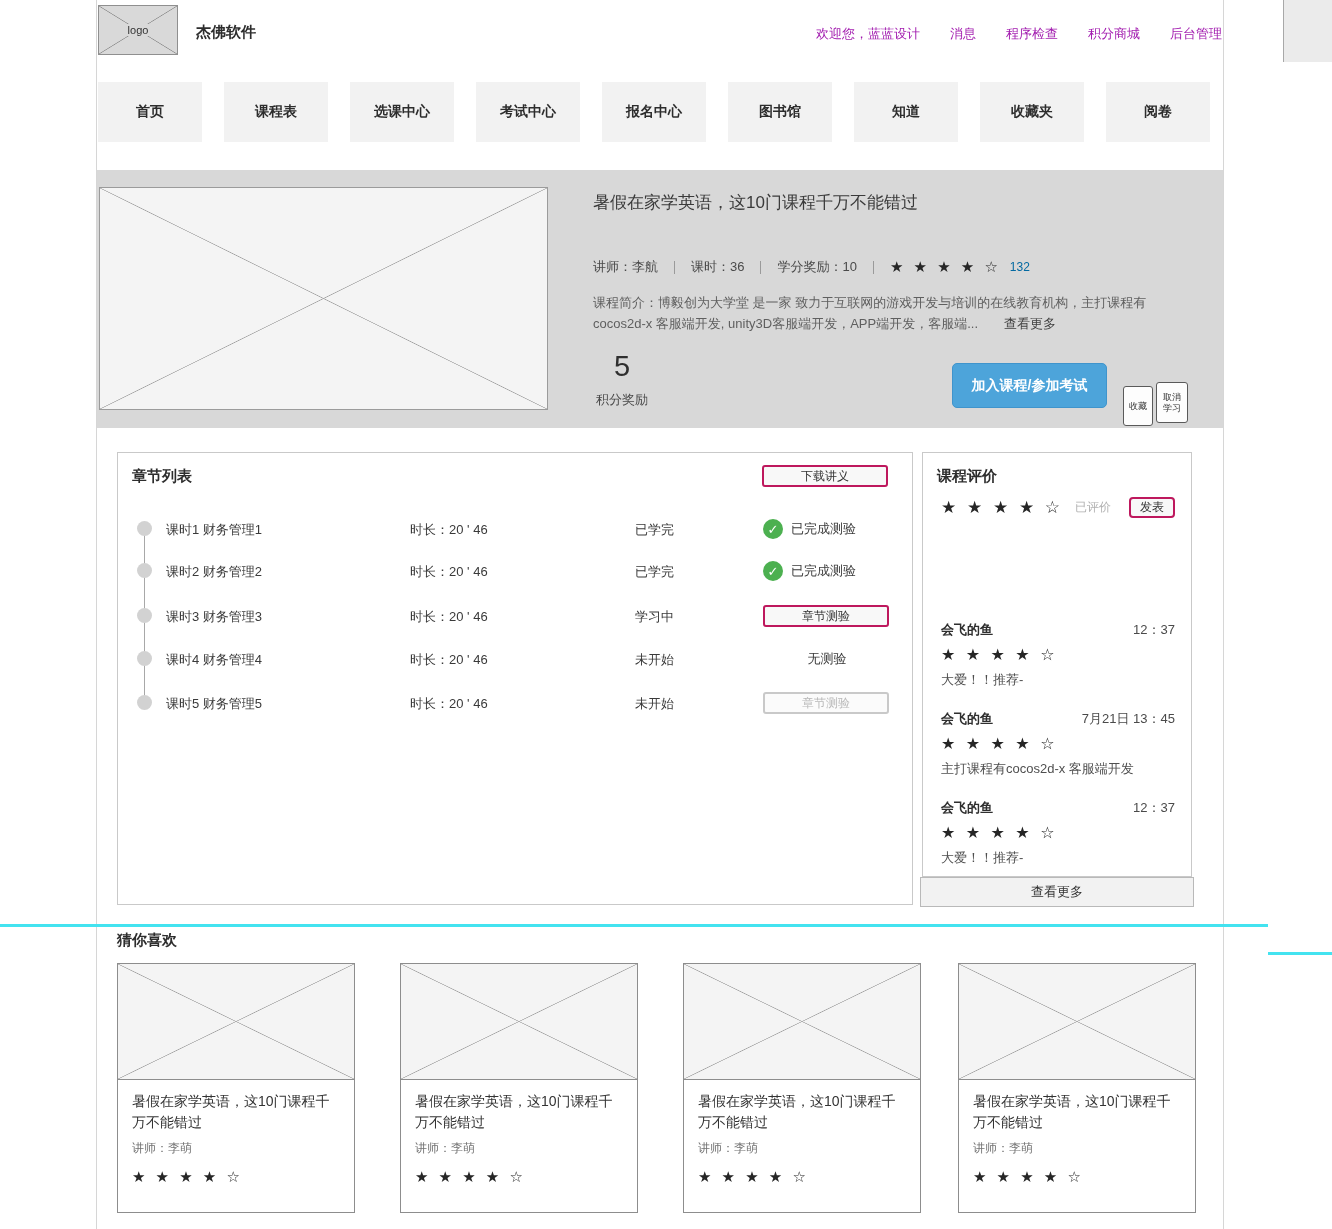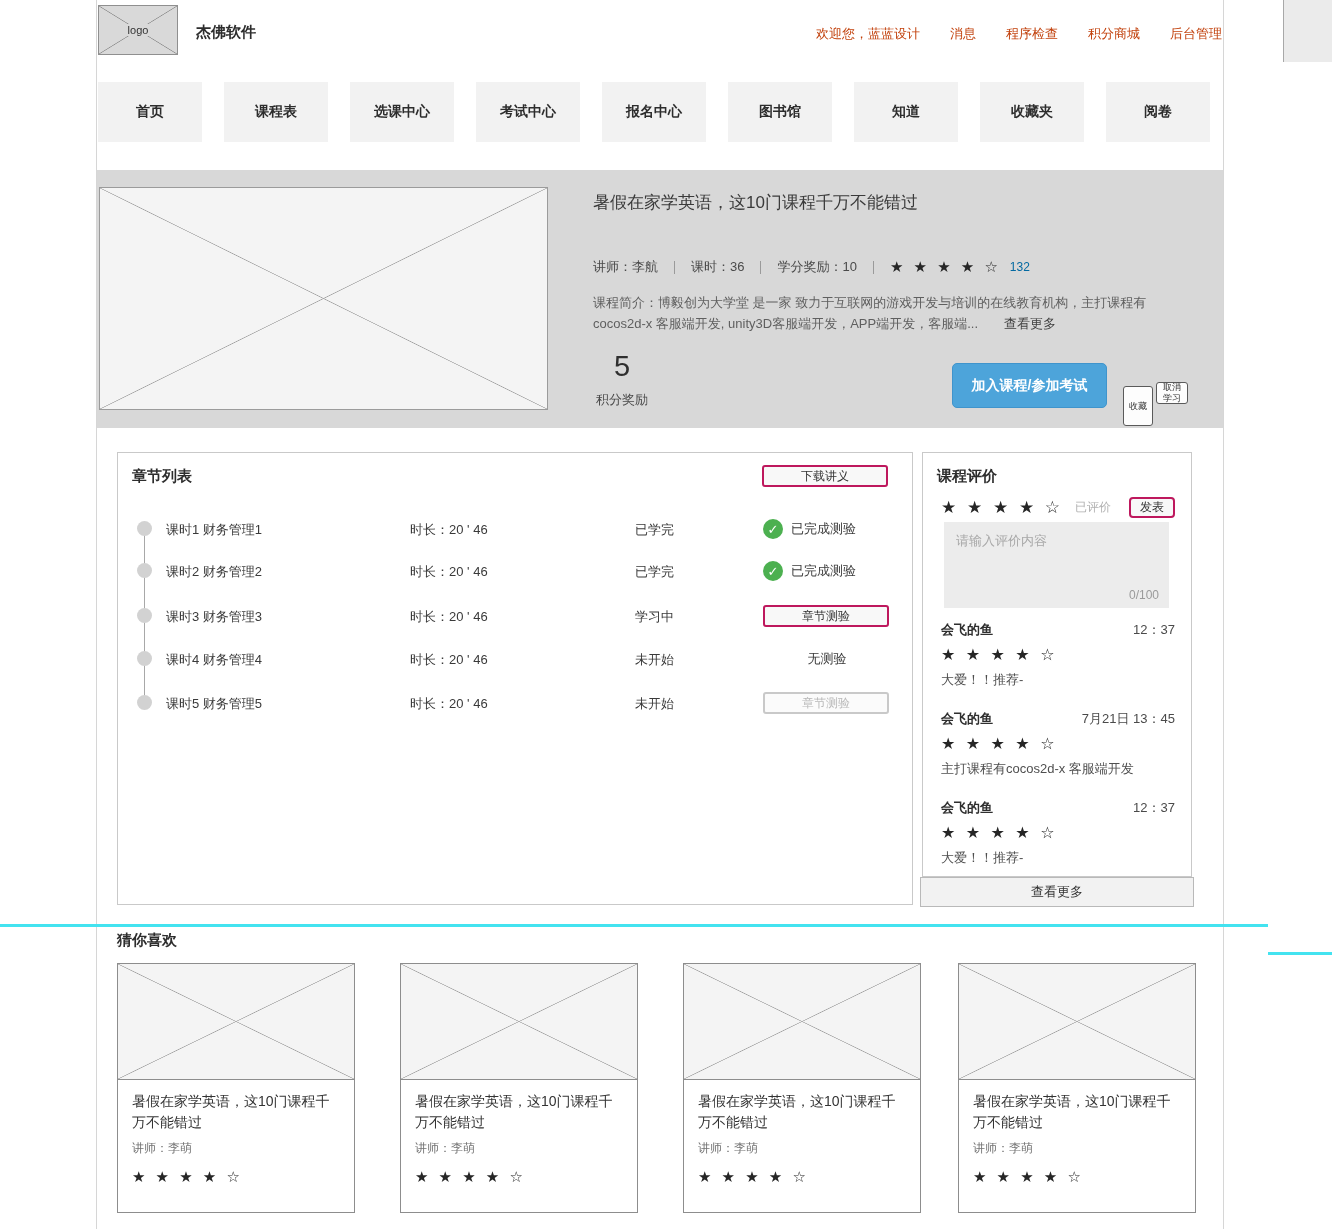--- a/index.html
+++ b/index.html
@@ -17,21 +17,21 @@
 
   
   .logo-box { left:98px; top:5px; width:80px; height:50px; border:1px solid #8f8f8f;
     background:
       linear-gradient(to top right, transparent calc(50% - .7px), #8f8f8f 50%, transparent calc(50% + .7px)),
       linear-gradient(to bottom right, transparent calc(50% - .7px), #8f8f8f 50%, transparent calc(50% + .7px)),
       #d9d9d9;
     display:flex; align-items:center; justify-content:center; }
   .logo-box span { font-size:11px; color:#333; background:#d9d9d9; padding:0 3px; }
   .brand { left:196px; top:23px; font-size:15px; font-weight:bold; color:#2d2d2d; }
-  .header-links { position:absolute; top:25px; right:110px; display:flex; gap:30px; font-size:13px; color:#c2410c;text-align:right; }
+  .header-links { position:absolute; top:25px; right:110px; display:flex; gap:30px; font-size:13px; color:#a21caf;text-align:right; }
   .header-links span { cursor:pointer; white-space:nowrap; }
 
   
   .nav { position:absolute; left:98px; top:82px; display:flex; gap:22px; }
   .nav-btn { width:104px; height:60px; background:#f2f2f2; font-size:14px; font-weight:bold;
     color:#2d2d2d; display:flex; align-items:center; justify-content:center; cursor:pointer; }
 
   
   .hero { left:97px; top:170px; width:1126px; height:258px; background:#d8d8d8; }
   .ph {
@@ -52,21 +52,21 @@
   .intro .more { color:#3f3f3f; margin-left:26px; cursor:pointer; }
   .points { left:490px; top:180px; width:70px; text-align:center; }
   .points .num { font-size:29px; color:#2f2f2f; }
   .points .lbl { font-size:13px; color:#4a4a4a; margin-top:8px; }
   .join-btn { left:855px; top:193px; width:155px; height:45px; background:#4da4da; border:1px solid #3f94cc;
     border-radius:5px; color:#fff; font-size:14px; font-weight:bold;
     display:flex; align-items:center; justify-content:center; cursor:pointer; }
   .mini-btn { background:#fdfdfd; border:1px solid #5a5a5a; border-radius:3px; font-size:9px; color:#333;
     display:flex; align-items:center; justify-content:center; text-align:center; cursor:pointer; }
   .fav-btn { left:1026px; top:216px; width:30px; height:40px; }
-  .cancel-btn { left:1059px; top:212px; width:32px; height:22px; line-height:1.2; padding:4px 4px; }
+  .cancel-btn { left:1059px; top:212px; width:32px; height:41px; line-height:1.2; padding:4px 4px; }
 
   
   .panel { position:absolute; background:#fff; border:1px solid #c9c9c9; }
   .chapters { left:117px; top:452px; width:796px; height:453px; }
   .panel-title { position:absolute; left:14px; top:14px; font-size:15px; font-weight:bold; color:#2d2d2d; }
   .wf-btn { background:#f8f8f8; border:2px solid #be185d; border-radius:3px; font-size:12px; color:#333;
     display:flex; align-items:center; justify-content:center; cursor:pointer; }
   .download-btn { position:absolute; right:24px; top:12px; width:126px; height:22px; }
   .timeline { position:absolute; left:26px; top:76px; width:1px; height:174px; background:#a8a8a8; }
   .dot { position:absolute; left:19px; width:15px; height:15px; border-radius:50%; background:#d2d2d2; }
@@ -228,24 +228,20 @@
 </div>
 
 <div class="panel reviews-panel">
   <div class="panel-title">课程评价</div>
   <div class="rate-row">
     <div class="rate-row-inner">
       <span class="stars">★ ★ ★ ★ ☆</span>
       <span class="rated-lbl">已评价</span>
       <span class="wf-btn publish-btn">发表</span>
     </div>
-  </div>
-  <div class="comment-box">
-    <textarea placeholder="请输入评价内容" style=""></textarea>
-    <span class="char-count">0/100</span>
   </div>
   <div class="review-list">
     <div class="review-item">
       <div class="review-head">
         <span class="review-name">会飞的鱼</span>
         <span class="review-time">12：37</span>
       </div>
       <div class="stars">★ ★ ★ ★ ☆</div>
       <div class="review-comment">大爱！！推荐-</div>
     </div>

